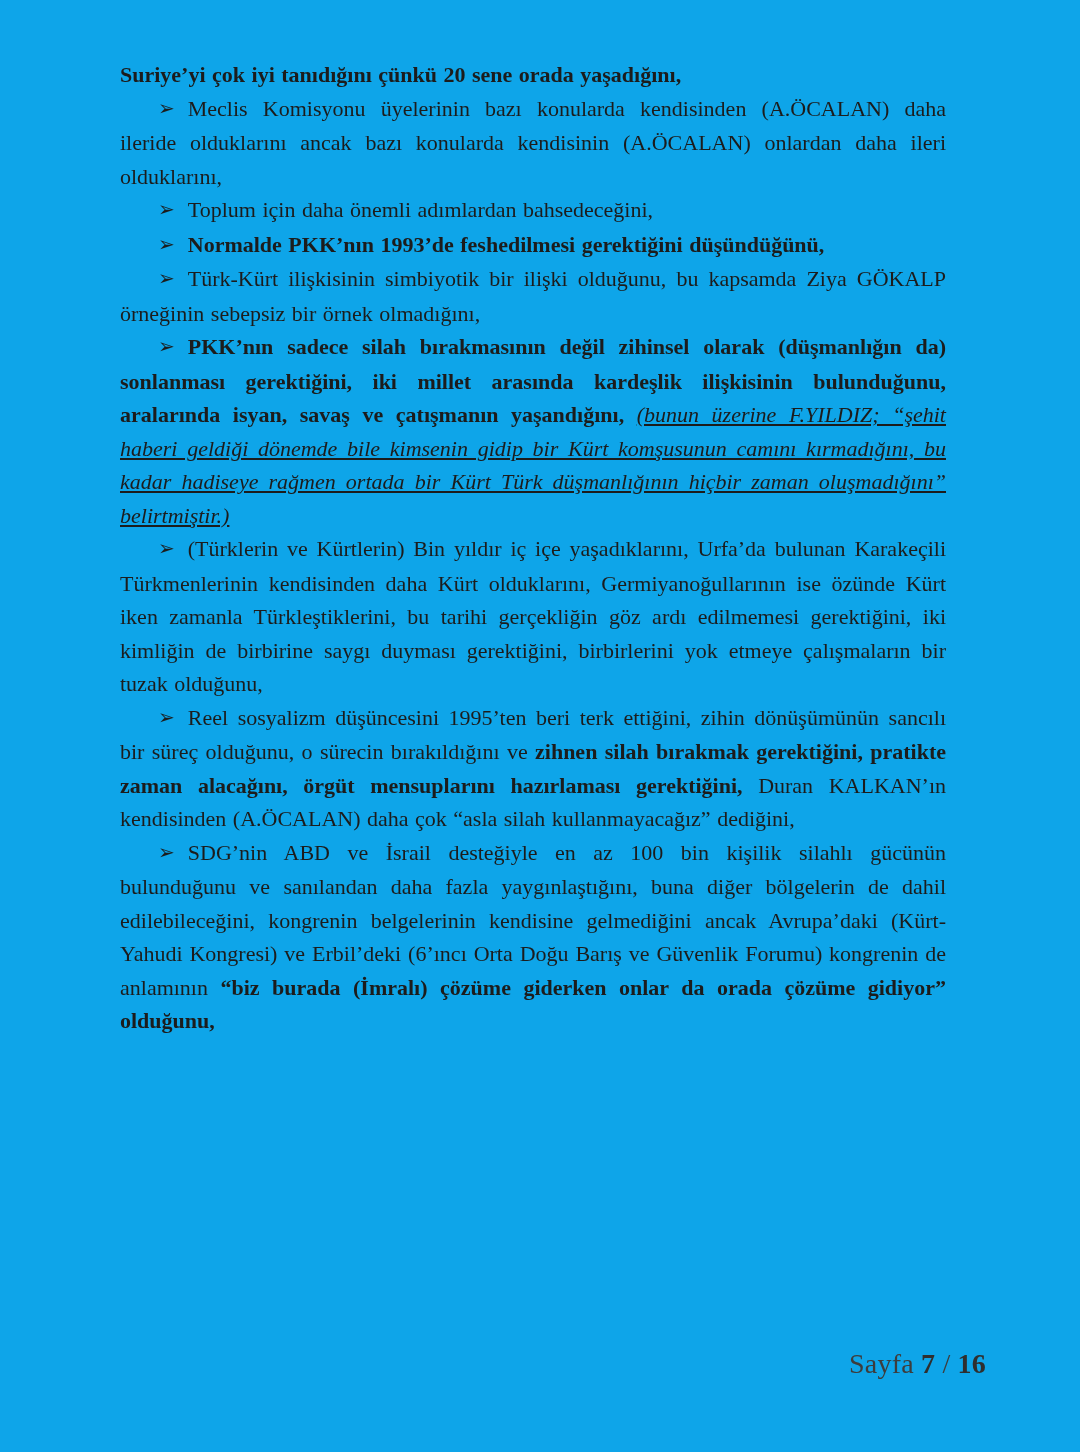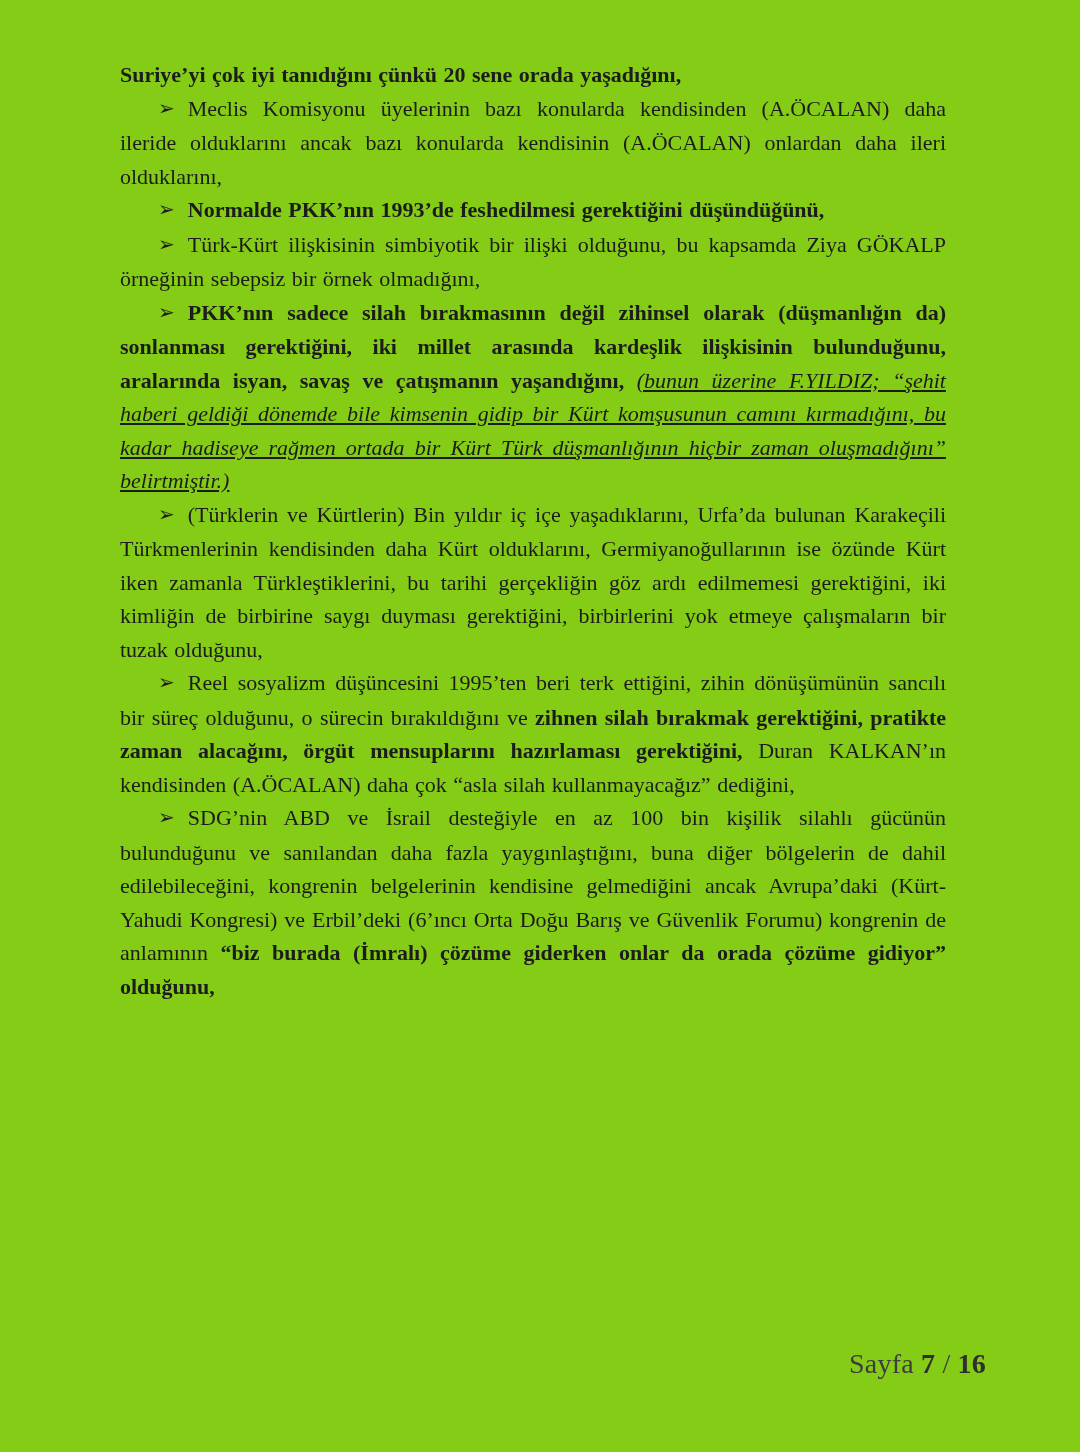--- a/index.html
+++ b/index.html
@@ -4,21 +4,21 @@
 <style>
   html, body {
     margin: 0;
     padding: 0;
     background: #ffffff;
   }
   .page {
     position: relative;
     width: 1080px;
     height: 1452px;
-    background: #84cc16;
+    background: #0ea5e9;
     overflow: hidden;
     font-family: "Liberation Serif", "DejaVu Serif", serif;
     color: #1c1c1c;
   }
   .text-block {
     position: absolute;
     left: 120px;
     top: 58px;
     width: 826px;
   }
@@ -60,20 +60,21 @@
   .footer .b { font-weight: bold; color: #2f2f2f; }
 </style>
 </head>
 <body>
 
 <div class="page">
   <div class="text-block">
     <p class="heading">Suriye’yi çok iyi tanıdığını çünkü 20 sene orada yaşadığını,</p>
     <div>
         <p class="item"><span class="bullet">➢</span><span class="run normal">Meclis Komisyonu üyelerinin bazı konularda kendisinden (A.ÖCALAN) daha ileride olduklarını ancak bazı konularda kendisinin (A.ÖCALAN) onlardan daha ileri olduklarını,</span></p>
+        <p class="item"><span class="bullet">➢</span><span class="run normal">Toplum için daha önemli adımlardan bahsedeceğini,</span></p>
         <p class="item"><span class="bullet">➢</span><span class="run bold">Normalde PKK’nın 1993’de feshedilmesi gerektiğini düşündüğünü,</span></p>
         <p class="item"><span class="bullet">➢</span><span class="run normal">Türk-Kürt ilişkisinin simbiyotik bir ilişki olduğunu, bu kapsamda Ziya GÖKALP örneğinin sebepsiz bir örnek olmadığını,</span></p>
         <p class="item"><span class="bullet">➢</span><span class="run bold">PKK’nın sadece silah bırakmasının değil zihinsel olarak (düşmanlığın da) sonlanması gerektiğini, iki millet arasında kardeşlik ilişkisinin bulunduğunu, aralarında isyan, savaş ve çatışmanın yaşandığını, </span><span class="run italic">(bunun üzerine F.YILDIZ; “şehit haberi geldiği dönemde bile kimsenin gidip bir Kürt komşusunun camını kırmadığını, bu kadar hadiseye rağmen ortada bir Kürt Türk düşmanlığının hiçbir zaman oluşmadığını” belirtmiştir.)</span></p>
         <p class="item"><span class="bullet">➢</span><span class="run normal">(Türklerin ve Kürtlerin) Bin yıldır iç içe yaşadıklarını, Urfa’da bulunan Karakeçili Türkmenlerinin kendisinden daha Kürt olduklarını, Germiyanoğullarının ise özünde Kürt iken zamanla Türkleştiklerini, bu tarihi gerçekliğin göz ardı edilmemesi gerektiğini, iki kimliğin de birbirine saygı duyması gerektiğini, birbirlerini yok etmeye çalışmaların bir tuzak olduğunu,</span></p>
         <p class="item"><span class="bullet">➢</span><span class="run normal">Reel sosyalizm düşüncesini 1995’ten beri terk ettiğini, zihin dönüşümünün sancılı bir süreç olduğunu, o sürecin bırakıldığını ve </span><span class="run bold">zihnen silah bırakmak gerektiğini, pratikte zaman alacağını, örgüt mensuplarını hazırlaması gerektiğini,</span><span class="run normal"> Duran KALKAN’ın kendisinden (A.ÖCALAN) daha çok “asla silah kullanmayacağız” dediğini,</span></p>
         <p class="item"><span class="bullet">➢</span><span class="run normal">SDG’nin ABD ve İsrail desteğiyle en az 100 bin kişilik silahlı gücünün bulunduğunu ve sanılandan daha fazla yaygınlaştığını, buna diğer bölgelerin de dahil edilebileceğini, kongrenin belgelerinin kendisine gelmediğini ancak Avrupa’daki (Kürt-Yahudi Kongresi) ve Erbil’deki (6’ıncı Orta Doğu Barış ve Güvenlik Forumu) kongrenin de anlamının </span><span class="run bold">“biz burada (İmralı) çözüme giderken onlar da orada çözüme gidiyor” olduğunu,</span></p>
       </div>
   </div>
 
   <div class="footer">

